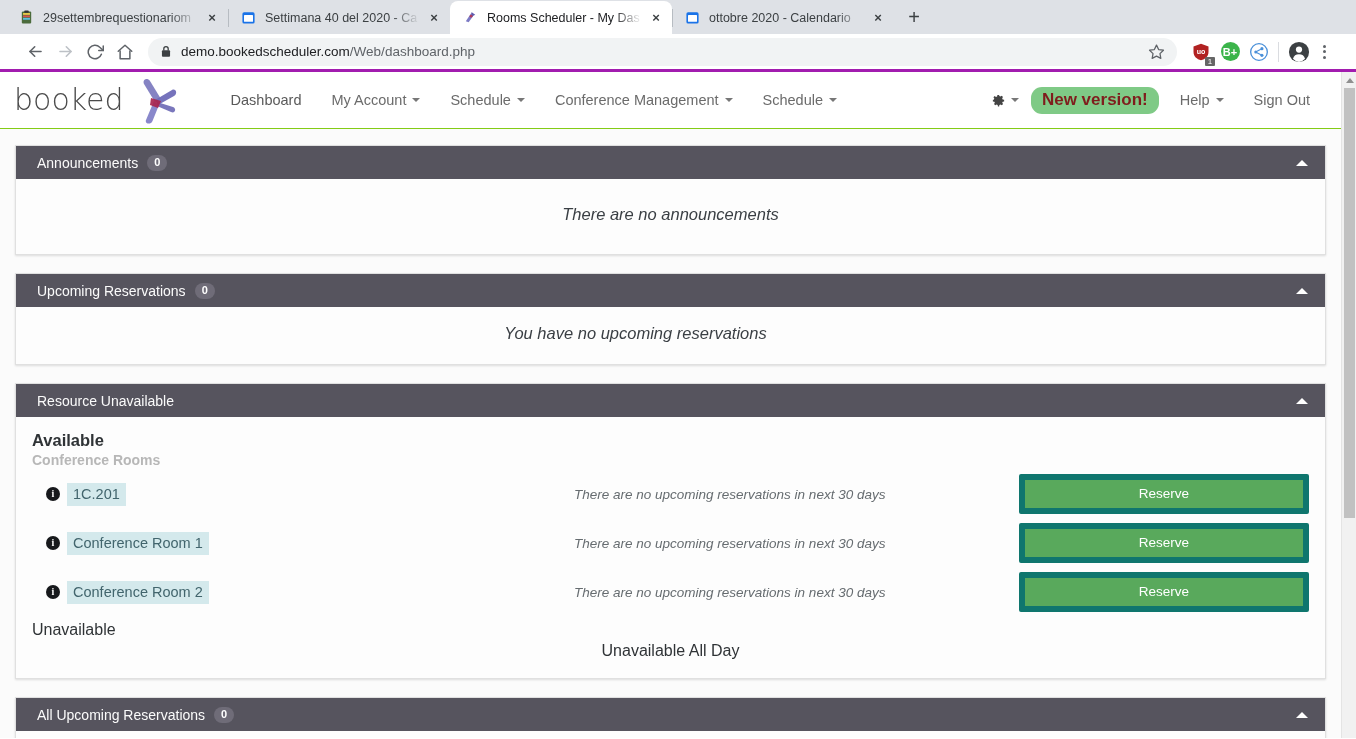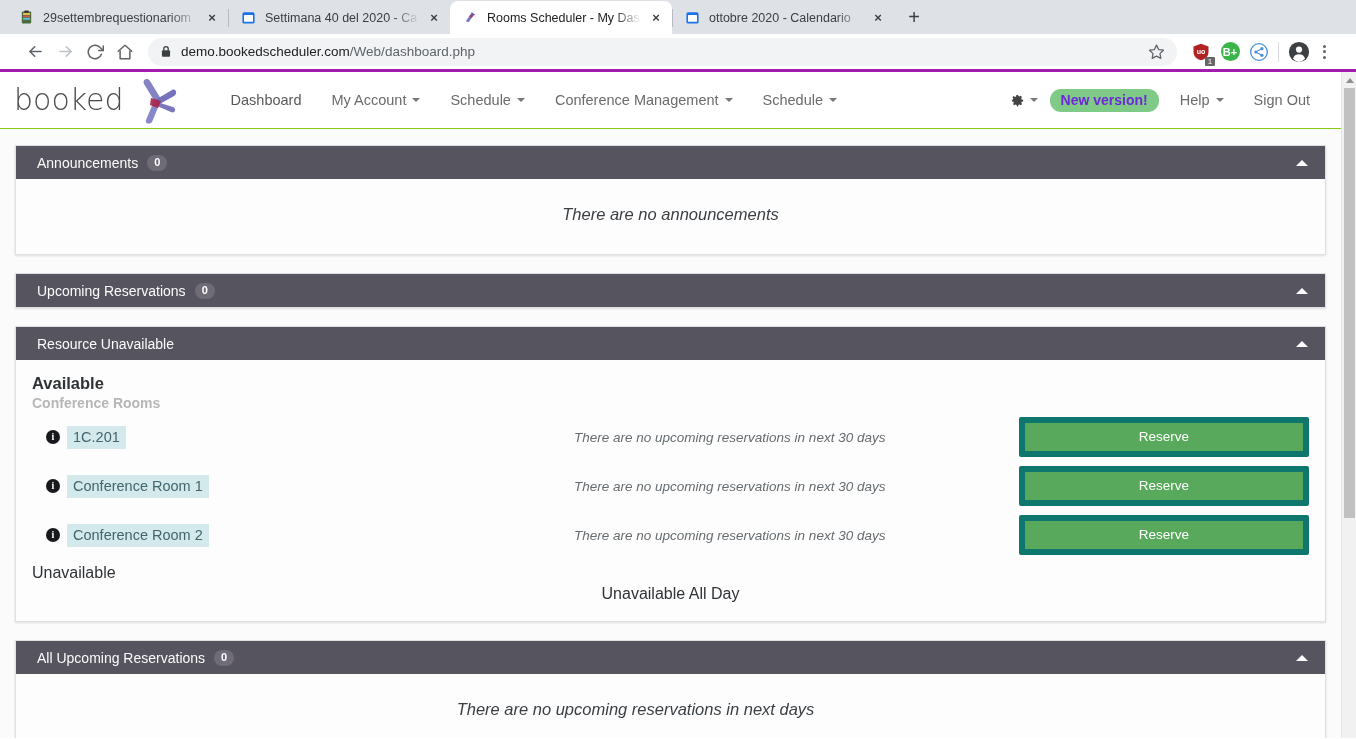--- a/index.html
+++ b/index.html
@@ -225,22 +225,22 @@
     display: inline-block;
   }
   .nav-right { display: flex; align-items: center; gap: 0; margin-left: auto; }
   .gear {
     font-size: 15px; color: #444;
     display:flex; align-items:center; gap:5px;
     padding: 0 4px 0 0;
   }
   .badge-new {
     background: #7fca86;
-    color: #6d28d9;
-    font-size: 14px;
+    color: #7f1d1d;
+    font-size: 17px;
     font-weight: bold;
     border-radius: 11px;
     padding: 3px 11px 4px;
     margin: 0 6px 0 8px;
     white-space: nowrap;
   }
 
   
   .content { padding: 16px 15px 0 15px; }
   .panel {
@@ -556,20 +556,23 @@
         </div>
 
         <div class="panel">
           <div class="panel-head">
             <span>Upcoming Reservations</span>
             <span class="panel-count">0</span>
             <span class="panel-toggle">
                 <span class="chev-up"></span>
               </span>
           </div>
+          <div class="panel-body" style="padding:17px 20px 21px;">
+            <div class="empty-center" style="padding-right:70px;">You have no upcoming reservations</div>
+          </div>
         </div>
 
         <div class="panel">
           <div class="panel-head">
             <span>Resource Unavailable</span>
             <span class="panel-toggle">
                 <span class="chev-up"></span>
               </span>
           </div>
           <div class="ra-body">

